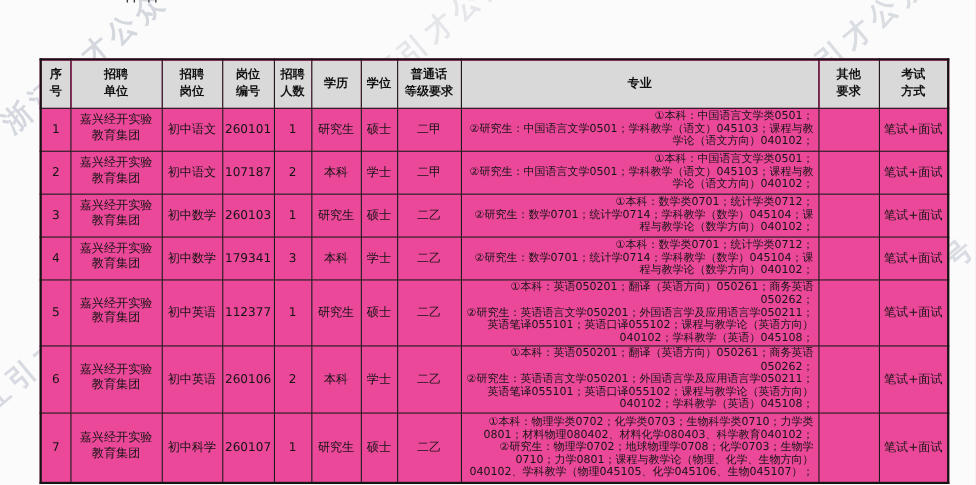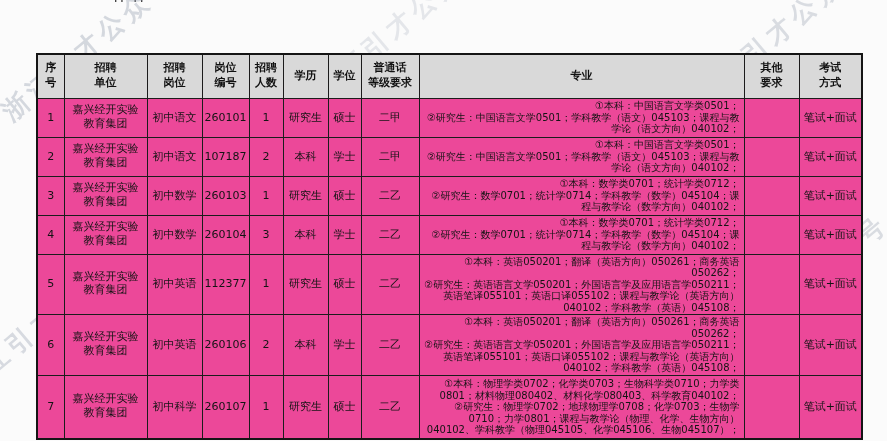--- a/index.html
+++ b/index.html
@@ -175,21 +175,21 @@
       <td class="major">①本科：数学类0701；统计学类0712；
 ②研究生：数学0701；统计学0714；学科教学（数学）045104；课程与教学论（数学方向）040102；</td>
       <td></td>
       <td>笔试+面试</td>
     </tr>
         <tr>
       <td>4</td>
       <td class="unit">嘉兴经开实验
 教育集团</td>
       <td>初中数学</td>
-      <td>260104</td>
+      <td>179341</td>
       <td>3</td>
       <td>本科</td>
       <td>学士</td>
       <td>二乙</td>
       <td class="major">①本科：数学类0701；统计学类0712；
 ②研究生：数学0701；统计学0714；学科教学（数学）045104；课程与教学论（数学方向）040102；</td>
       <td></td>
       <td>笔试+面试</td>
     </tr>
         <tr>

